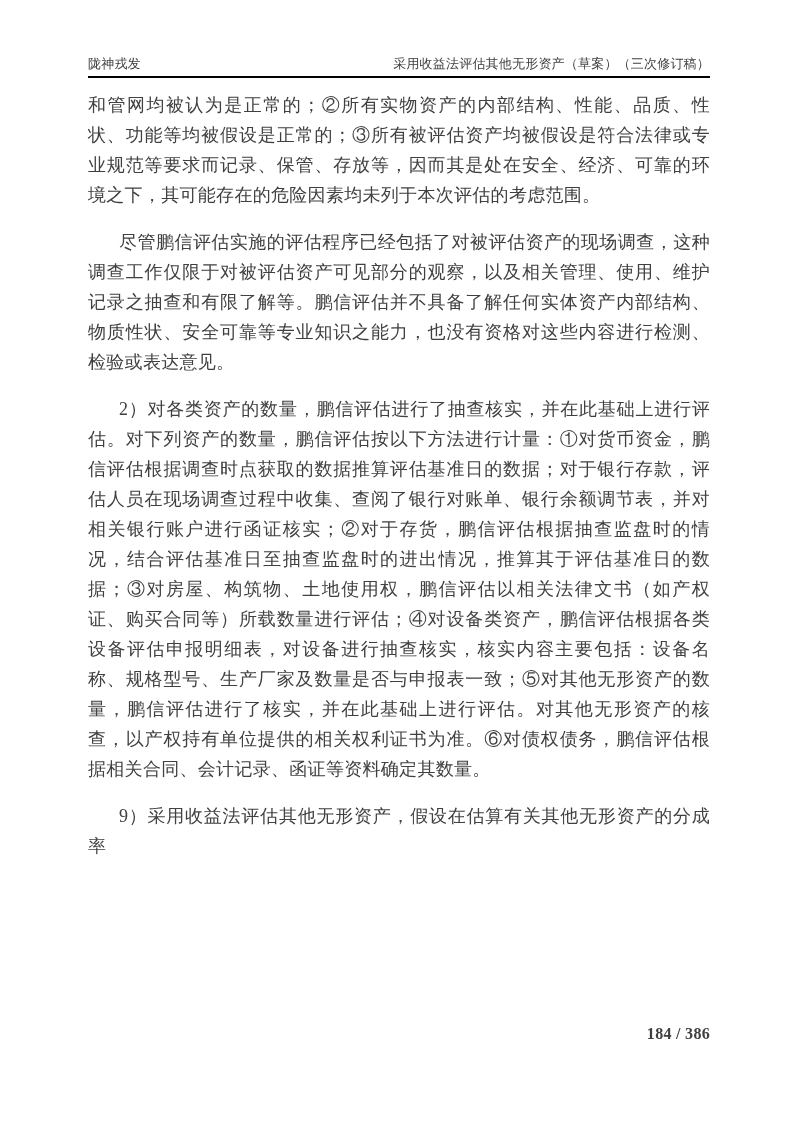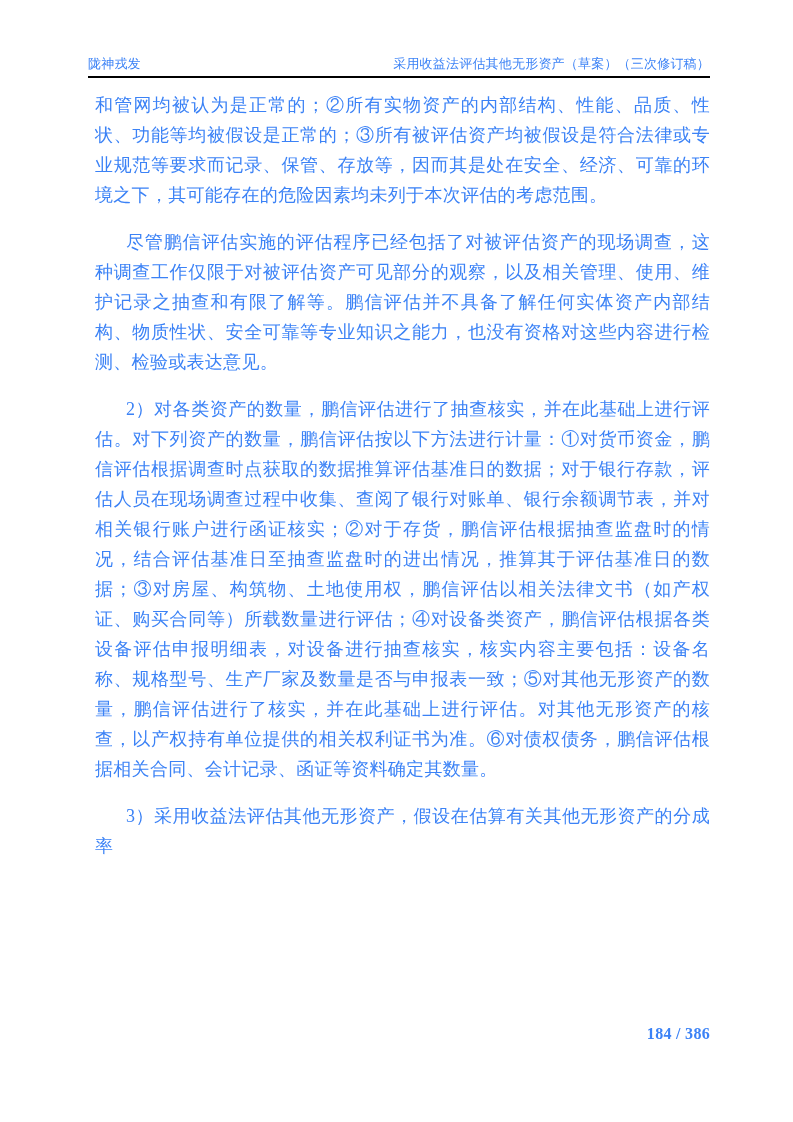--- a/index.html
+++ b/index.html
@@ -6,21 +6,21 @@
   html, body {
     margin: 0;
     padding: 0;
     background: #ffffff;
   }
   .page {
     position: relative;
     width: 793px;
     height: 1122px;
     background: #ffffff;
-    color: #3b82f6;
+    color: #404040;
     overflow: hidden;
     font-family: "Liberation Serif", "DejaVu Serif", serif;
   }
   .header {
     position: absolute;
     left: 88px;
     top: 55px;
     width: 622px;
     display: flex;
     justify-content: space-between;
@@ -37,21 +37,21 @@
     left: 88px;
     top: 90px;
     width: 622px;
     font-size: 18px;
     line-height: 30px;
     letter-spacing: 0.3px;
     text-align: justify;
     text-justify: inter-character;
   }
   .doc-body p {
-    margin: 0 0 17px 7px;
+    margin: 0 0 17px 0;
   }
   .doc-body p.indent {
     text-indent: 31px;
   }
   .footer {
     position: absolute;
     left: 88px;
     top: 1025px;
     width: 622px;
     text-align: right;
@@ -67,18 +67,18 @@
 
   <div class="header">
     <span>陇神戎发</span>
     <span>采用收益法评估其他无形资产（草案）（三次修订稿）</span>
   </div>
 
   <div class="doc-body">
     <p class="para">和管网均被认为是正常的；②所有实物资产的内部结构、性能、品质、性状、功能等均被假设是正常的；③所有被评估资产均被假设是符合法律或专业规范等要求而记录、保管、存放等，因而其是处在安全、经济、可靠的环境之下，其可能存在的危险因素均未列于本次评估的考虑范围。</p>
     <p class="para indent">尽管鹏信评估实施的评估程序已经包括了对被评估资产的现场调查，这种调查工作仅限于对被评估资产可见部分的观察，以及相关管理、使用、维护记录之抽查和有限了解等。鹏信评估并不具备了解任何实体资产内部结构、物质性状、安全可靠等专业知识之能力，也没有资格对这些内容进行检测、检验或表达意见。</p>
     <p class="para indent">2）对各类资产的数量，鹏信评估进行了抽查核实，并在此基础上进行评估。对下列资产的数量，鹏信评估按以下方法进行计量：①对货币资金，鹏信评估根据调查时点获取的数据推算评估基准日的数据；对于银行存款，评估人员在现场调查过程中收集、查阅了银行对账单、银行余额调节表，并对相关银行账户进行函证核实；②对于存货，鹏信评估根据抽查监盘时的情况，结合评估基准日至抽查监盘时的进出情况，推算其于评估基准日的数据；③对房屋、构筑物、土地使用权，鹏信评估以相关法律文书（如产权证、购买合同等）所载数量进行评估；④对设备类资产，鹏信评估根据各类设备评估申报明细表，对设备进行抽查核实，核实内容主要包括：设备名称、规格型号、生产厂家及数量是否与申报表一致；⑤对其他无形资产的数量，鹏信评估进行了核实，并在此基础上进行评估。对其他无形资产的核查，以产权持有单位提供的相关权利证书为准。⑥对债权债务，鹏信评估根据相关合同、会计记录、函证等资料确定其数量。</p>
-    <p class="para indent">3）采用收益法评估其他无形资产，假设在估算有关其他无形资产的分成率</p>
+    <p class="para indent">9）采用收益法评估其他无形资产，假设在估算有关其他无形资产的分成率</p>
   </div>
 
   <div class="footer">184 / 386</div>
 
 </div>
 
 </body></html>

